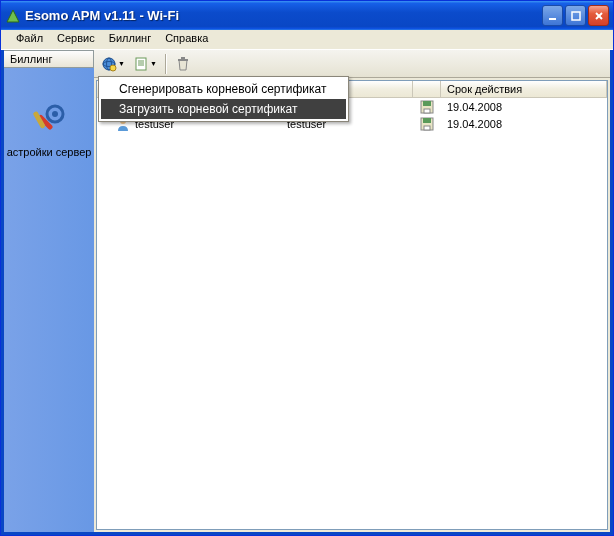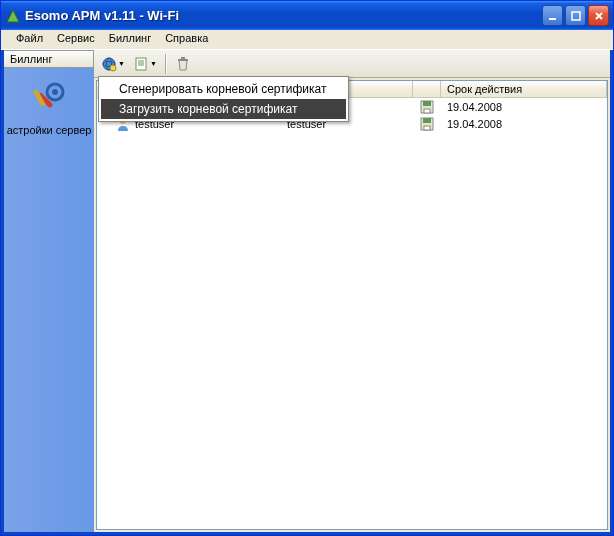--- a/index.html
+++ b/index.html
@@ -87,20 +87,21 @@
   display: flex;
   align-items: center;
   padding: 0 6px;
   font-size: 11px;
   cursor: pointer;
 }
 .sidebar-items {
   background: linear-gradient(to right, #7aa2e8, #6898e5);
   flex: 1;
   padding: 6px 2px;
+  margin-top: 22px;
 }
 .side-item {
   display: flex;
   flex-direction: column;
   align-items: center;
   margin-bottom: 8px;
   font-size: 11px;
   color: #000;
   cursor: pointer;
 }

